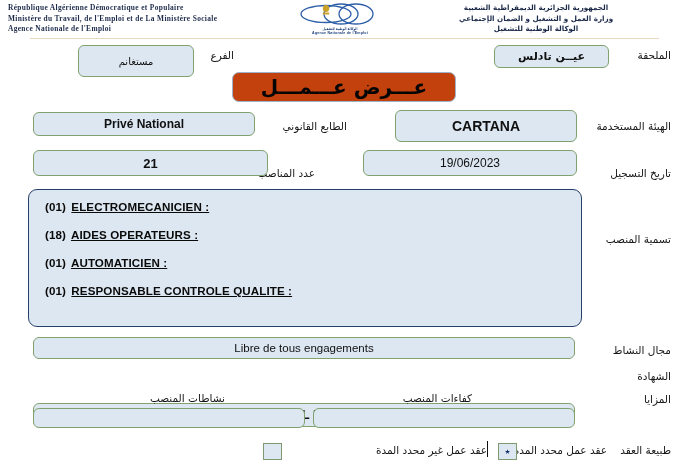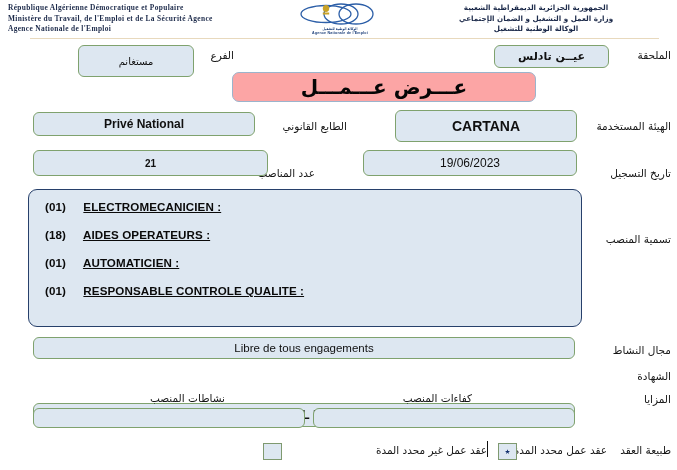--- a/index.html
+++ b/index.html
@@ -106,22 +106,22 @@
   
   #annexe-label   { right: 6px;  top: 49px; }
   #annexe-value   { right: 68px; top: 45px; width: 115px; height: 23px;
                     direction: rtl; font-family: "DejaVu Sans", sans-serif; font-size: 11px; }
 
   #branch-label   { right: 443px; top: 49px; }
   #branch-value   { left: 78px;  top: 45px; width: 116px; height: 32px;
                     direction: rtl; font-family: "DejaVu Sans", sans-serif; font-size: 10px; font-weight: normal; }
 
   #title-box {
-    left: 232px; top: 72px; width: 304px; height: 30px;
-    background: #fca5a5;
+    left: 232px; top: 72px; width: 224px; height: 30px;
+    background: #c2410c;
     border: 1.1px solid #9bb4cc;
     border-radius: 7px;
     box-sizing: border-box;
     display: flex; align-items: center; justify-content: center;
     position: absolute;
     direction: rtl;
     font-family: "DejaVu Sans", sans-serif;
     font-size: 20px;
     font-weight: bold;
     letter-spacing: 1px;
@@ -131,41 +131,41 @@
   #employer-label { right: 6px;  top: 120px; }
   #employer-value { right: 100px; top: 110px; width: 182px; height: 32px; font-size: 14px; }
 
   #legal-label    { right: 330px; top: 120px; text-align: right; }
   #legal-value    { left: 33px;  top: 112px; width: 222px; height: 24px; font-size: 12px; }
 
   #regdate-label  { right: 6px;  top: 167px; }
   #regdate-value  { right: 100px; top: 150px; width: 214px; height: 26px; font-size: 12px; font-weight: normal; }
 
   #posts-label    { right: 362px; top: 167px; }
-  #posts-value    { left: 33px;  top: 150px; width: 235px; height: 26px; font-size: 10px; }
+  #posts-value    { left: 33px;  top: 150px; width: 235px; height: 26px; font-size: 13px; }
 
   #positions-label{ right: 6px;  top: 233px; }
   #positions-box {
     position: absolute;
     left: 28px; top: 189px; width: 554px; height: 138px;
     background: #dde7f1;
     border: 1.3px solid #27406b;
     border-radius: 9px;
     box-sizing: border-box;
     padding: 10px 0 0 16px;
   }
   .pos-row {
     font-size: 11.6px;
     font-weight: bold;
     color: #0a0a0a;
     letter-spacing: 0.1px;
     margin-bottom: 15px;
     white-space: nowrap;
   }
-  .pos-count { margin-right: 14px; }
+  .pos-count { margin-right: 2px; }
   .pos-name  { text-decoration: underline; }
 
   #activity-label { right: 6px;  top: 344px; }
   #activity-value { left: 33px;  top: 337px; width: 542px; height: 22px; font-size: 11.5px; font-weight: normal; }
 
   #diploma-label  { right: 6px;  top: 370px; }
   #diploma-value  { left: 33px;  top: 363px; width: 542px; height: 24px; font-size: 12.5px; margin-top: 40px; }
 
   #benefits-label { right: 6px;  top: 393px; }
 
@@ -198,21 +198,21 @@
     background: #111;
   }
 </style>
 </head>
 <body>
 
 <div class="header">
 
   <div class="header-fr">
     <div>République Algérienne Démocratique et Populaire</div>
-    <div>Ministère du Travail, de l'Emploi et de La Sécurité Agence</div>
+    <div>Ministère du Travail, de l'Emploi et de La Ministère Sociale</div>
     <div>Agence  Nationale  de  l'Emploi</div>
   </div>
 
   <div class="logo">
     <svg width="80" height="26" viewBox="0 0 80 26">
       <ellipse cx="26" cy="13" rx="25" ry="8.5" fill="none" stroke="#2d5fa8" stroke-width="1.3"></ellipse>
       <ellipse cx="41" cy="13" rx="17" ry="10" fill="none" stroke="#2d5fa8" stroke-width="1.3"></ellipse>
       <ellipse cx="56" cy="13" rx="17" ry="10" fill="none" stroke="#2d5fa8" stroke-width="1.3"></ellipse>
       <ellipse cx="26" cy="7.5" rx="3.2" ry="3.4" fill="#c9a227"></ellipse>
       <rect x="22.8" y="11.5" width="6.4" height="2" fill="#c9a227"></rect>

